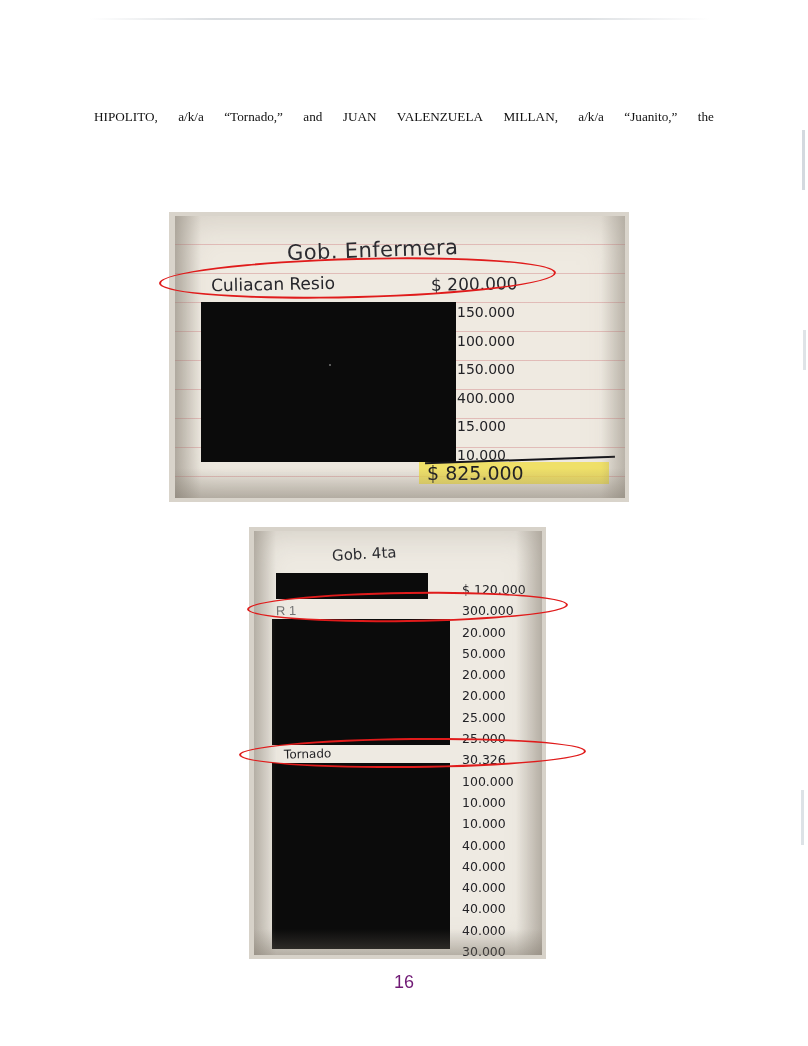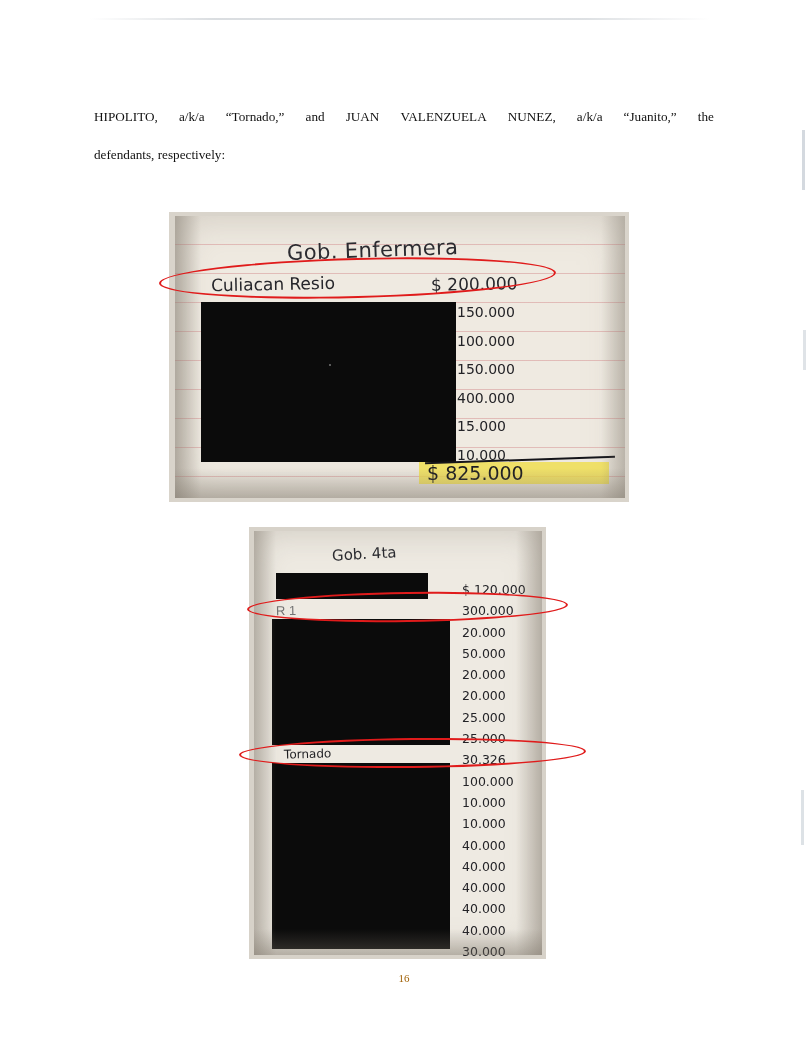--- a/index.html
+++ b/index.html
@@ -263,47 +263,46 @@
   .ellipse.e1 { left: 159px; top: 258px; width: 393px; height: 36px; transform: rotate(-1.5deg); }
   .ellipse.e2 { left: 247px; top: 592px; width: 317px; height: 26px; transform: rotate(-0.8deg); }
   .ellipse.e3 { left: 239px; top: 738px; width: 343px; height: 26px; transform: rotate(-0.6deg); }
 
   
   .page-number {
     position: absolute;
     left: 0; right: 0;
     top: 972px;
     text-align: center;
-    font-size: 11px;
-    font-family: Liberation Serif, serif;
-    color: #a16207;
+    font-size: 18px;
+    font-family: Liberation Sans, sans-serif;
+    color: #701a75;
   }
 </style>
 </head>
 <body>
 
 <div class="scan-edge-top"></div>
 <div class="scan-edge-right-1"></div>
 <div class="scan-edge-right-2"></div>
 <div class="scan-edge-right-3"></div>
 
 <div class="doc-text">
   <div class="doc-line jst">
     <span>HIPOLITO,</span>
     <span>a/k/a</span>
     <span>“Tornado,”</span>
     <span>and</span>
     <span>JUAN</span>
     <span>VALENZUELA</span>
-    <span>NUNEZ,</span>
+    <span>MILLAN,</span>
     <span>a/k/a</span>
     <span>“Juanito,”</span>
     <span>the</span>
   </div>
-  <div class="doc-line last">defendants, respectively:</div>
 </div>
 
 <div class="photo photo1">
   <div class="p1-paper">
     <div class="p1-title">Gob. Enfermera</div>
     <div class="p1-firstrow">Culiacan Resio</div>
     <div class="p1-firstamt">$ 200.000</div>
 
     <div class="p1-redact">
       <div class="p1-redact-spec"></div>

